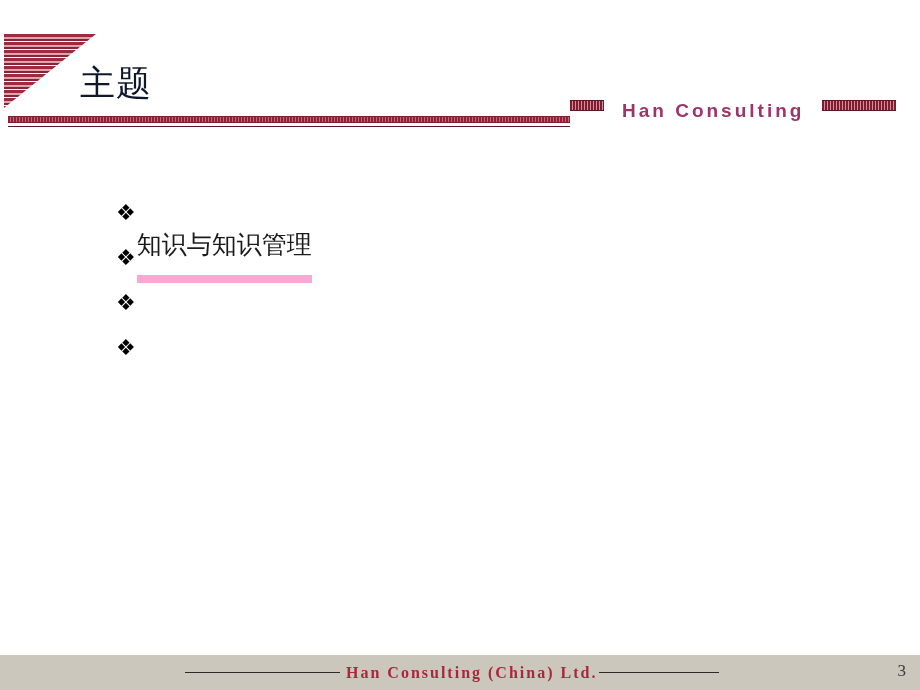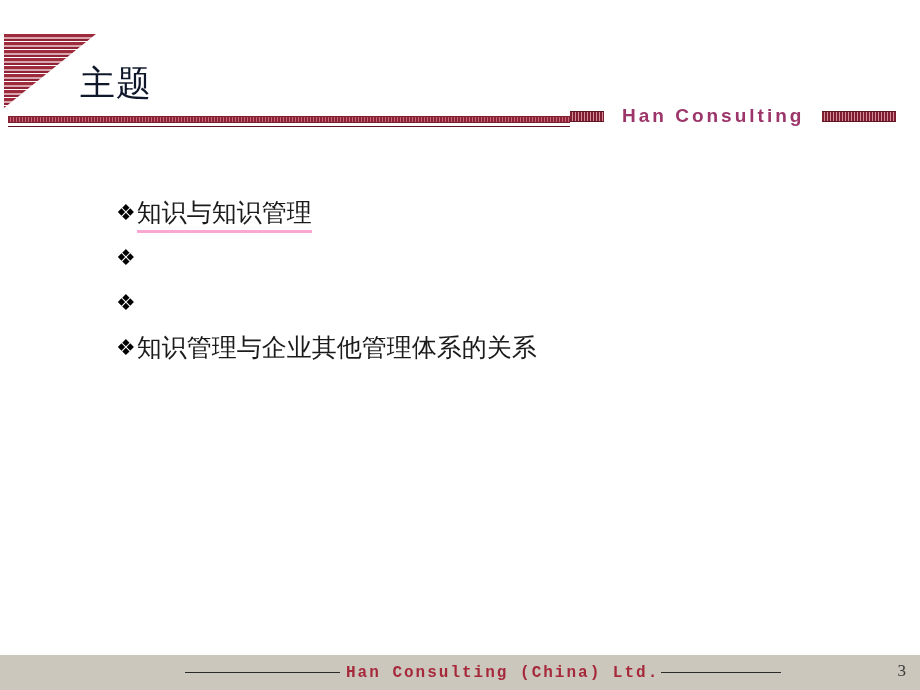--- a/index.html
+++ b/index.html
@@ -87,21 +87,20 @@
 
   
   .brand-block {
     position: absolute;
     left: 570px;
     top: 100px;
     width: 342px;
     height: 32px;
     background: #ffffff;
     display: flex;
-    align-items: center;
   }
   .brand-dash {
     height: 9px;
     background: repeating-linear-gradient(
       to right,
       #7d1f30 0px, #7d1f30 2px,
       #d68c9b 2px, #d68c9b 3px
     );
     border-top: 1px solid #5d1724;
     border-bottom: 1px solid #5d1724;
@@ -139,22 +138,23 @@
     font-size: 22px;
     line-height: 34px;
     color: #000000;
     margin-right: 1px;
     flex: 0 0 auto;
   }
   .bullet-text {
     letter-spacing: 0px;
   }
   .bullet-text.underlined {
-    border-bottom: 3px solid #f9a8d4;
-    padding-bottom: 0;
+    border-bottom: 8px solid #f9a8d4;
+    padding-bottom: 13px;
+    margin-top: 32px;
   }
 
   
   .footer {
     position: absolute;
     left: 0;
     top: 655px;
     width: 920px;
     height: 35px;
     background: #cbc7bd;
@@ -162,21 +162,21 @@
     align-items: center;
   }
   .footer-line {
     height: 1px;
     background: #2b2b2b;
     flex: 0 0 auto;
   }
   .footer-line.left  { width: 155px; margin-left: 185px; margin-right: 6px; }
   .footer-line.right { width: 120px; margin-left: 2px; }
   .footer-text {
-    font-family: Liberation Mono, monospace;
+    font-family: Liberation Serif, serif;
     font-size: 16px;
     font-weight: bold;
     color: #a6293b;
     letter-spacing: 2px;
     white-space: nowrap;
   }
   .page-number {
     position: absolute;
     right: 14px;
     top: 6px;
@@ -217,21 +217,20 @@
     <div class="bullet-row">
       <span class="bullet-marker">❖</span>
     </div>
 
     <div class="bullet-row">
       <span class="bullet-marker">❖</span>
     </div>
 
     <div class="bullet-row">
       <span class="bullet-marker">❖</span>
-      <span class="bullet-text">知识管理与企业其他管理体系的关系</span>
     </div>
 
   </div>
 
   <div class="footer">
     <div class="footer-line left"></div>
     <div class="footer-text">Han Consulting (China) Ltd.</div>
     <div class="footer-line right"></div>
     <div class="page-number">3</div>
   </div>

